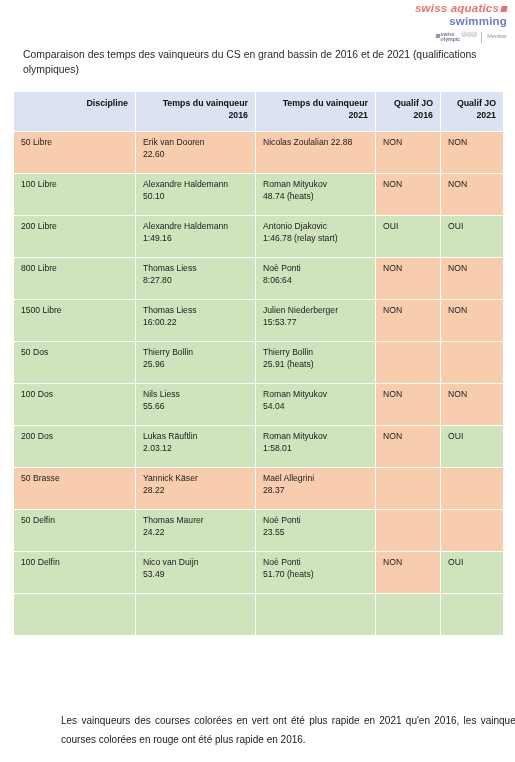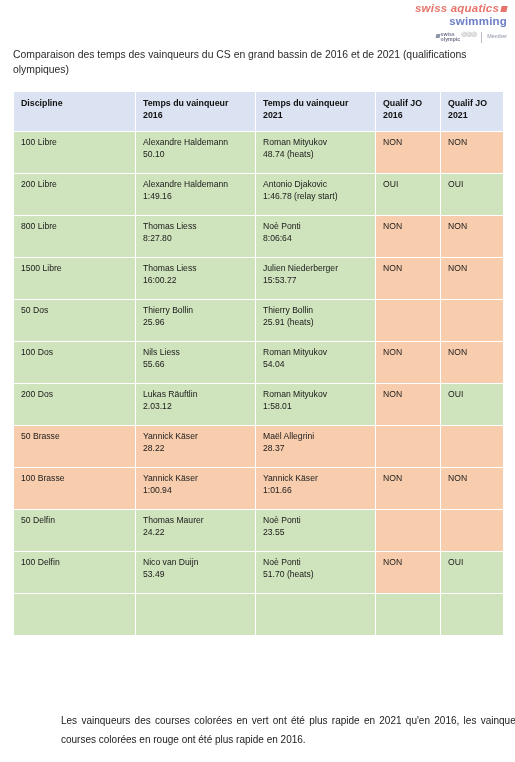--- a/index.html
+++ b/index.html
@@ -90,21 +90,21 @@
   }
   .so-member {
     font-size: 5.4px;
     color: #8a8fa3;
   }
 
   
   .intro {
     position: absolute;
     top: 47px;
-    left: 13px;
+    left: 23px;
     width: 492px;
     font-size: 10.4px;
     line-height: 1.45;
     color: #2a2a2a;
   }
 
   
   table.comp {
     position: absolute;
     top: 91px;
@@ -117,21 +117,21 @@
   table.comp col.c-disc   { width: 122px; }
   table.comp col.c-t2016  { width: 120px; }
   table.comp col.c-t2021  { width: 120px; }
   table.comp col.c-q2016  { width: 65px; }
   table.comp col.c-q2021  { width: 63px; }
 
   table.comp th {
     background: #dbe2f1;
     color: #111111;
     font-weight: bold;
-    text-align: left;
+    text-align: right;
     vertical-align: top;
     padding: 6px 7px 9px 7px;
     border: 1px solid #ffffff;
     line-height: 1.35;
     font-size: 8.8px;
     margin-left: 40px;
   }
   table.comp td {
     vertical-align: top;
     padding: 5px 7px 6px 7px;
@@ -195,20 +195,38 @@
     <tr>
       <th>Discipline</th>
       <th>Temps du vainqueur 2016</th>
       <th>Temps du vainqueur 2021</th>
       <th>Qualif JO 2016</th>
       <th>Qualif JO 2021</th>
     </tr>
   </thead>
   <tbody id="table-body">
       <tr>
+        <td class="orange">
+          <span class="cell-line">50 Libre</span>
+        </td>
+        <td class="orange">
+          <span class="cell-line">Erik van Dooren</span>
+          <span class="cell-line">22.60</span>
+        </td>
+        <td class="orange">
+          <span class="cell-line">Nicolas Zoulalian 22.88</span>
+        </td>
+        <td class="orange">
+          <span class="cell-line">NON</span>
+        </td>
+        <td class="orange">
+          <span class="cell-line">NON</span>
+        </td>
+      </tr>
+      <tr>
         <td class="green">
           <span class="cell-line">100 Libre</span>
         </td>
         <td class="green">
           <span class="cell-line">Alexandre Haldemann</span>
           <span class="cell-line">50.10</span>
         </td>
         <td class="green">
           <span class="cell-line">Roman Mityukov</span>
           <span class="cell-line">48.74 (heats)</span>
@@ -337,39 +355,20 @@
         <td class="orange">
           <span class="cell-line">Yannick Käser</span>
           <span class="cell-line">28.22</span>
         </td>
         <td class="orange">
           <span class="cell-line">Maël Allegrini</span>
           <span class="cell-line">28.37</span>
         </td>
         <td class="orange"></td>
         <td class="orange"></td>
-      </tr>
-      <tr>
-        <td class="orange">
-          <span class="cell-line">100 Brasse</span>
-        </td>
-        <td class="orange">
-          <span class="cell-line">Yannick Käser</span>
-          <span class="cell-line">1:00.94</span>
-        </td>
-        <td class="orange">
-          <span class="cell-line">Yannick Käser</span>
-          <span class="cell-line">1:01.66</span>
-        </td>
-        <td class="orange">
-          <span class="cell-line">NON</span>
-        </td>
-        <td class="orange">
-          <span class="cell-line">NON</span>
-        </td>
       </tr>
       <tr>
         <td class="green">
           <span class="cell-line">50 Delfin</span>
         </td>
         <td class="green">
           <span class="cell-line">Thomas Maurer</span>
           <span class="cell-line">24.22</span>
         </td>
         <td class="green">

